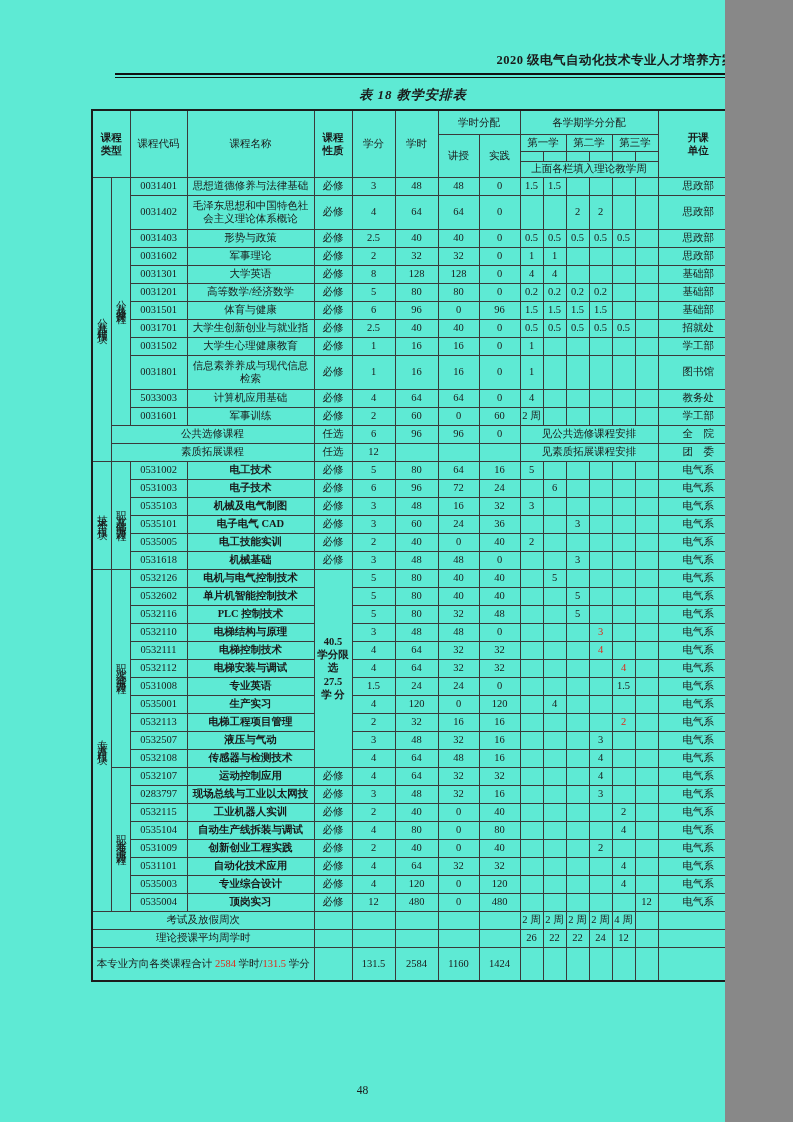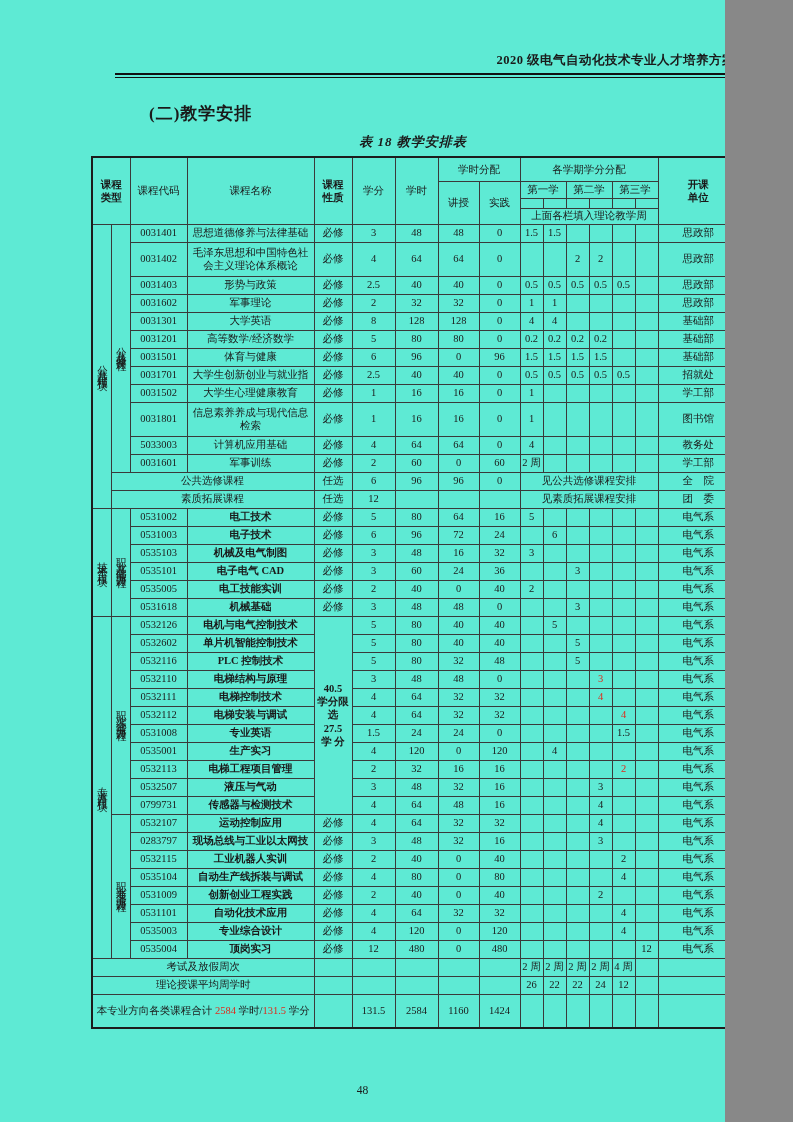--- a/index.html
+++ b/index.html
@@ -82,21 +82,20 @@
     font-size:11.5px;
   }
 </style>
 </head>
 <body>
 
 <div class="page">
   <div class="content">
     <div class="doc-title">2020 级电气自动化技术专业人才培养方案</div>
     <div class="double-rule"></div>
-    <div class="section-heading">(二)教学安排</div>
     <div class="table-caption">表 18  教学安排表</div>
     <table class="sched">
       <colgroup>
         <col style="width:19px">
           <col style="width:19px">
           <col style="width:57px">
           <col style="width:127px">
         <col style="width:38px">
           <col style="width:43px">
           <col style="width:43px">
@@ -618,21 +617,21 @@
             <td>16</td>
             <td></td>
             <td></td>
             <td></td>
             <td>3</td>
             <td></td>
             <td></td>
             <td>电气系</td>
           </tr>
           <tr>
-            <td>0799731</td>
+            <td>0532108</td>
             <td class="l">传感器与检测技术</td>
             <td>4</td>
             <td>64</td>
             <td>48</td>
             <td>16</td>
             <td></td>
             <td></td>
             <td></td>
             <td>4</td>
             <td></td>

